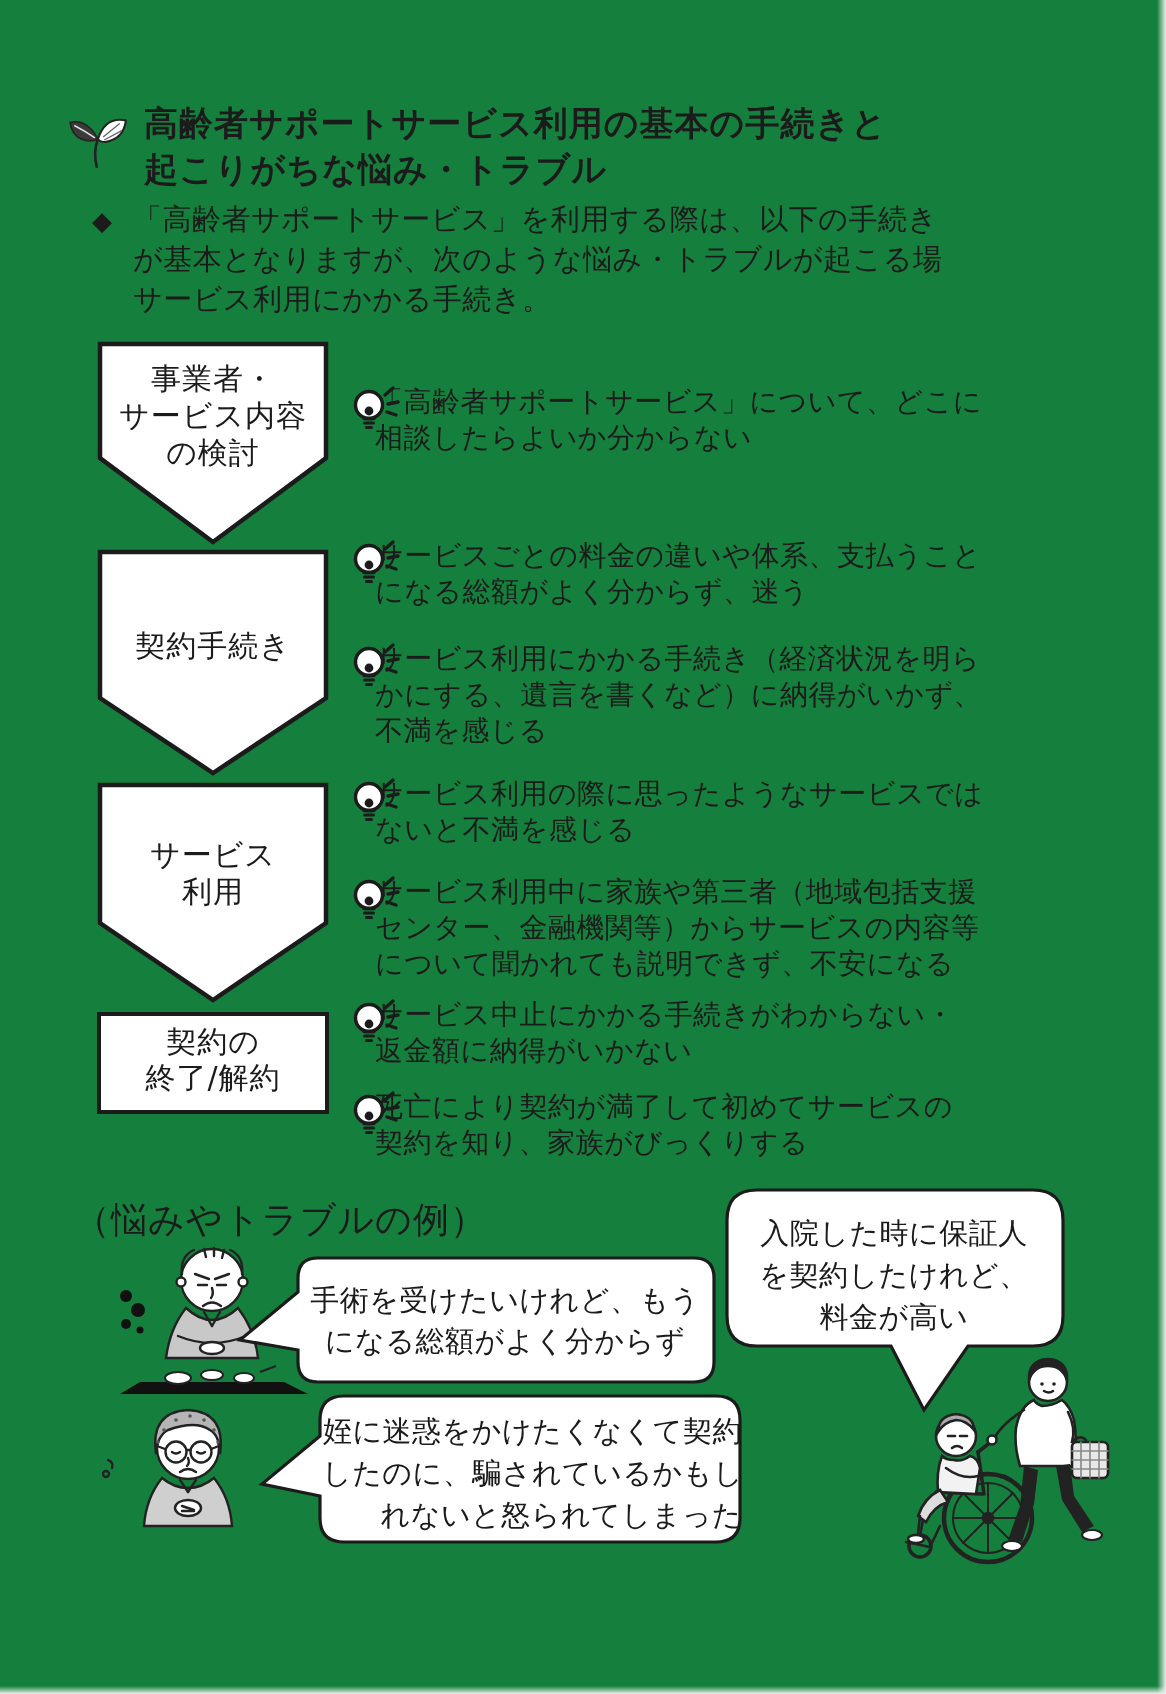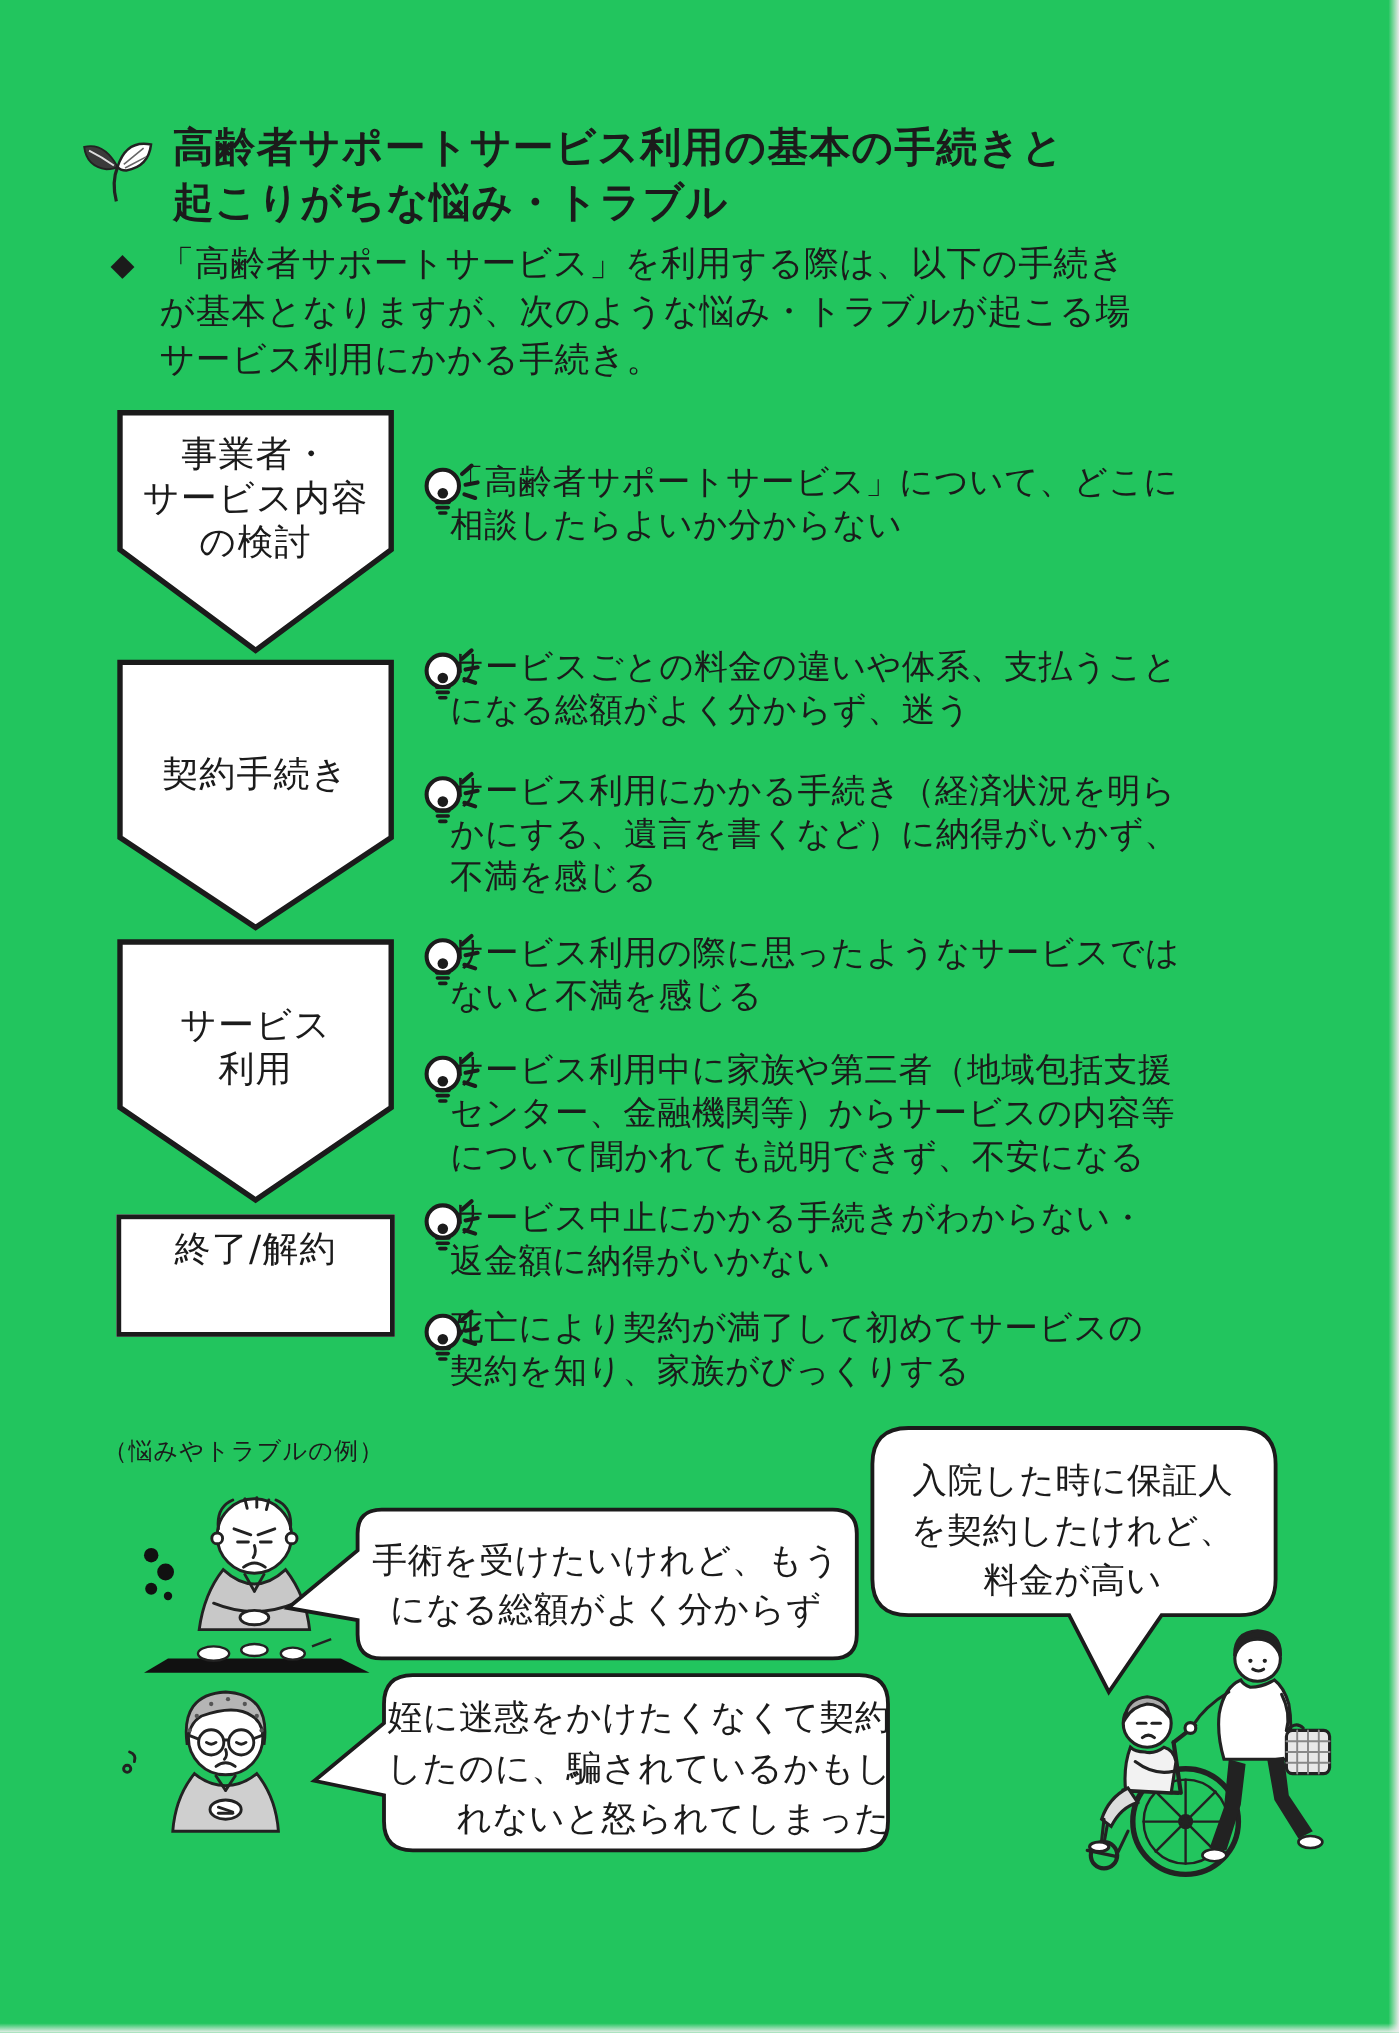--- a/index.html
+++ b/index.html
@@ -1,30 +1,30 @@
 <!DOCTYPE html>
 <html><head>
 <meta charset="utf-8">
 <style>
   html,body{margin:0;padding:0;background:#ffffff;}
   .page{
-    position:relative;width:1166px;height:1694px;background:#22c55e;
+    position:relative;width:1166px;height:1694px;background:#15803d;
     font-family:"DejaVu Sans","Liberation Sans",sans-serif;
     color:#1b1b1b;overflow:hidden;
   }
   .abs{position:absolute;}
   .nowrap{white-space:nowrap;}
   .title-block{left:144px;top:100px;font-size:34px;line-height:46px;font-weight:700;letter-spacing:1px;}
   .intro-bullet{left:92px;top:206px;font-size:26px;}
   .intro-block{left:133px;top:199px;font-size:29px;line-height:40px;font-weight:500;letter-spacing:0.5px;}
   .flow-label{width:232px;text-align:center;font-size:30px;line-height:37px;font-weight:500;letter-spacing:1px;}
   .trouble{position:absolute;left:348px;width:700px;}
   .trouble .bulb{position:absolute;left:0;top:0;}
   .trouble .tlines{margin-left:27px;font-size:28px;line-height:36px;font-weight:500;letter-spacing:0.5px;}
-  .examples-label{left:86px;top:1196px;font-size:20px;font-weight:500;letter-spacing:1px;}
+  .examples-label{left:74px;top:1196px;font-size:36px;font-weight:500;letter-spacing:1px;}
   .bubble-text{text-align:center;font-size:29px;font-weight:500;letter-spacing:0.5px;}
   .b1text{left:298px;top:1280px;width:414px;line-height:41px;}
   .b2text{left:727px;top:1212px;width:334px;line-height:42px;}
   .b3text{left:322px;top:1410px;width:420px;line-height:42px;text-align:right;}
   .rect-box{box-sizing:border-box;border:4px solid #1b1b1b;background:#fff;}
   .edge-r{right:0;top:0;width:9px;height:100%;background:linear-gradient(to left,#ececec,rgba(255,255,255,0));}
   .edge-b{left:0;bottom:0;width:100%;height:8px;background:linear-gradient(to top,#f0f0f0,rgba(255,255,255,0));}
   svg{display:block;}
 </style>
 </head>
@@ -86,20 +86,21 @@
   <svg class="abs" style="left:97px;top:782px" width="232" height="222" viewBox="0 0 232 222">
     <polygon points="3,3 229,3 229,141 116,218 3,141" fill="#fff" stroke="#1b1b1b" stroke-width="4.5"></polygon>
   </svg>
   <div class="abs flow-label" style="left:97px;top:836px">
     <div>サービス</div>
     <div>利用</div>
   </div>
 
   <div class="abs rect-box" style="left:97px;top:1012px;width:232px;height:102px"></div>
   <div class="abs flow-label" style="left:97px;top:1024px;line-height:36px">
+    <div>契約の</div>
     <div>終了/解約</div>
   </div>
 
   <div class="trouble" style="top:384px">
     <svg class="bulb" width="52" height="50" viewBox="0 0 52 50">
         <use href="#bulb"></use>
       </svg>
     <div class="tlines">
       <div class="nowrap">「高齢者サポートサービス」について、どこに</div>
       <div class="nowrap">相談したらよいか分からない</div>

